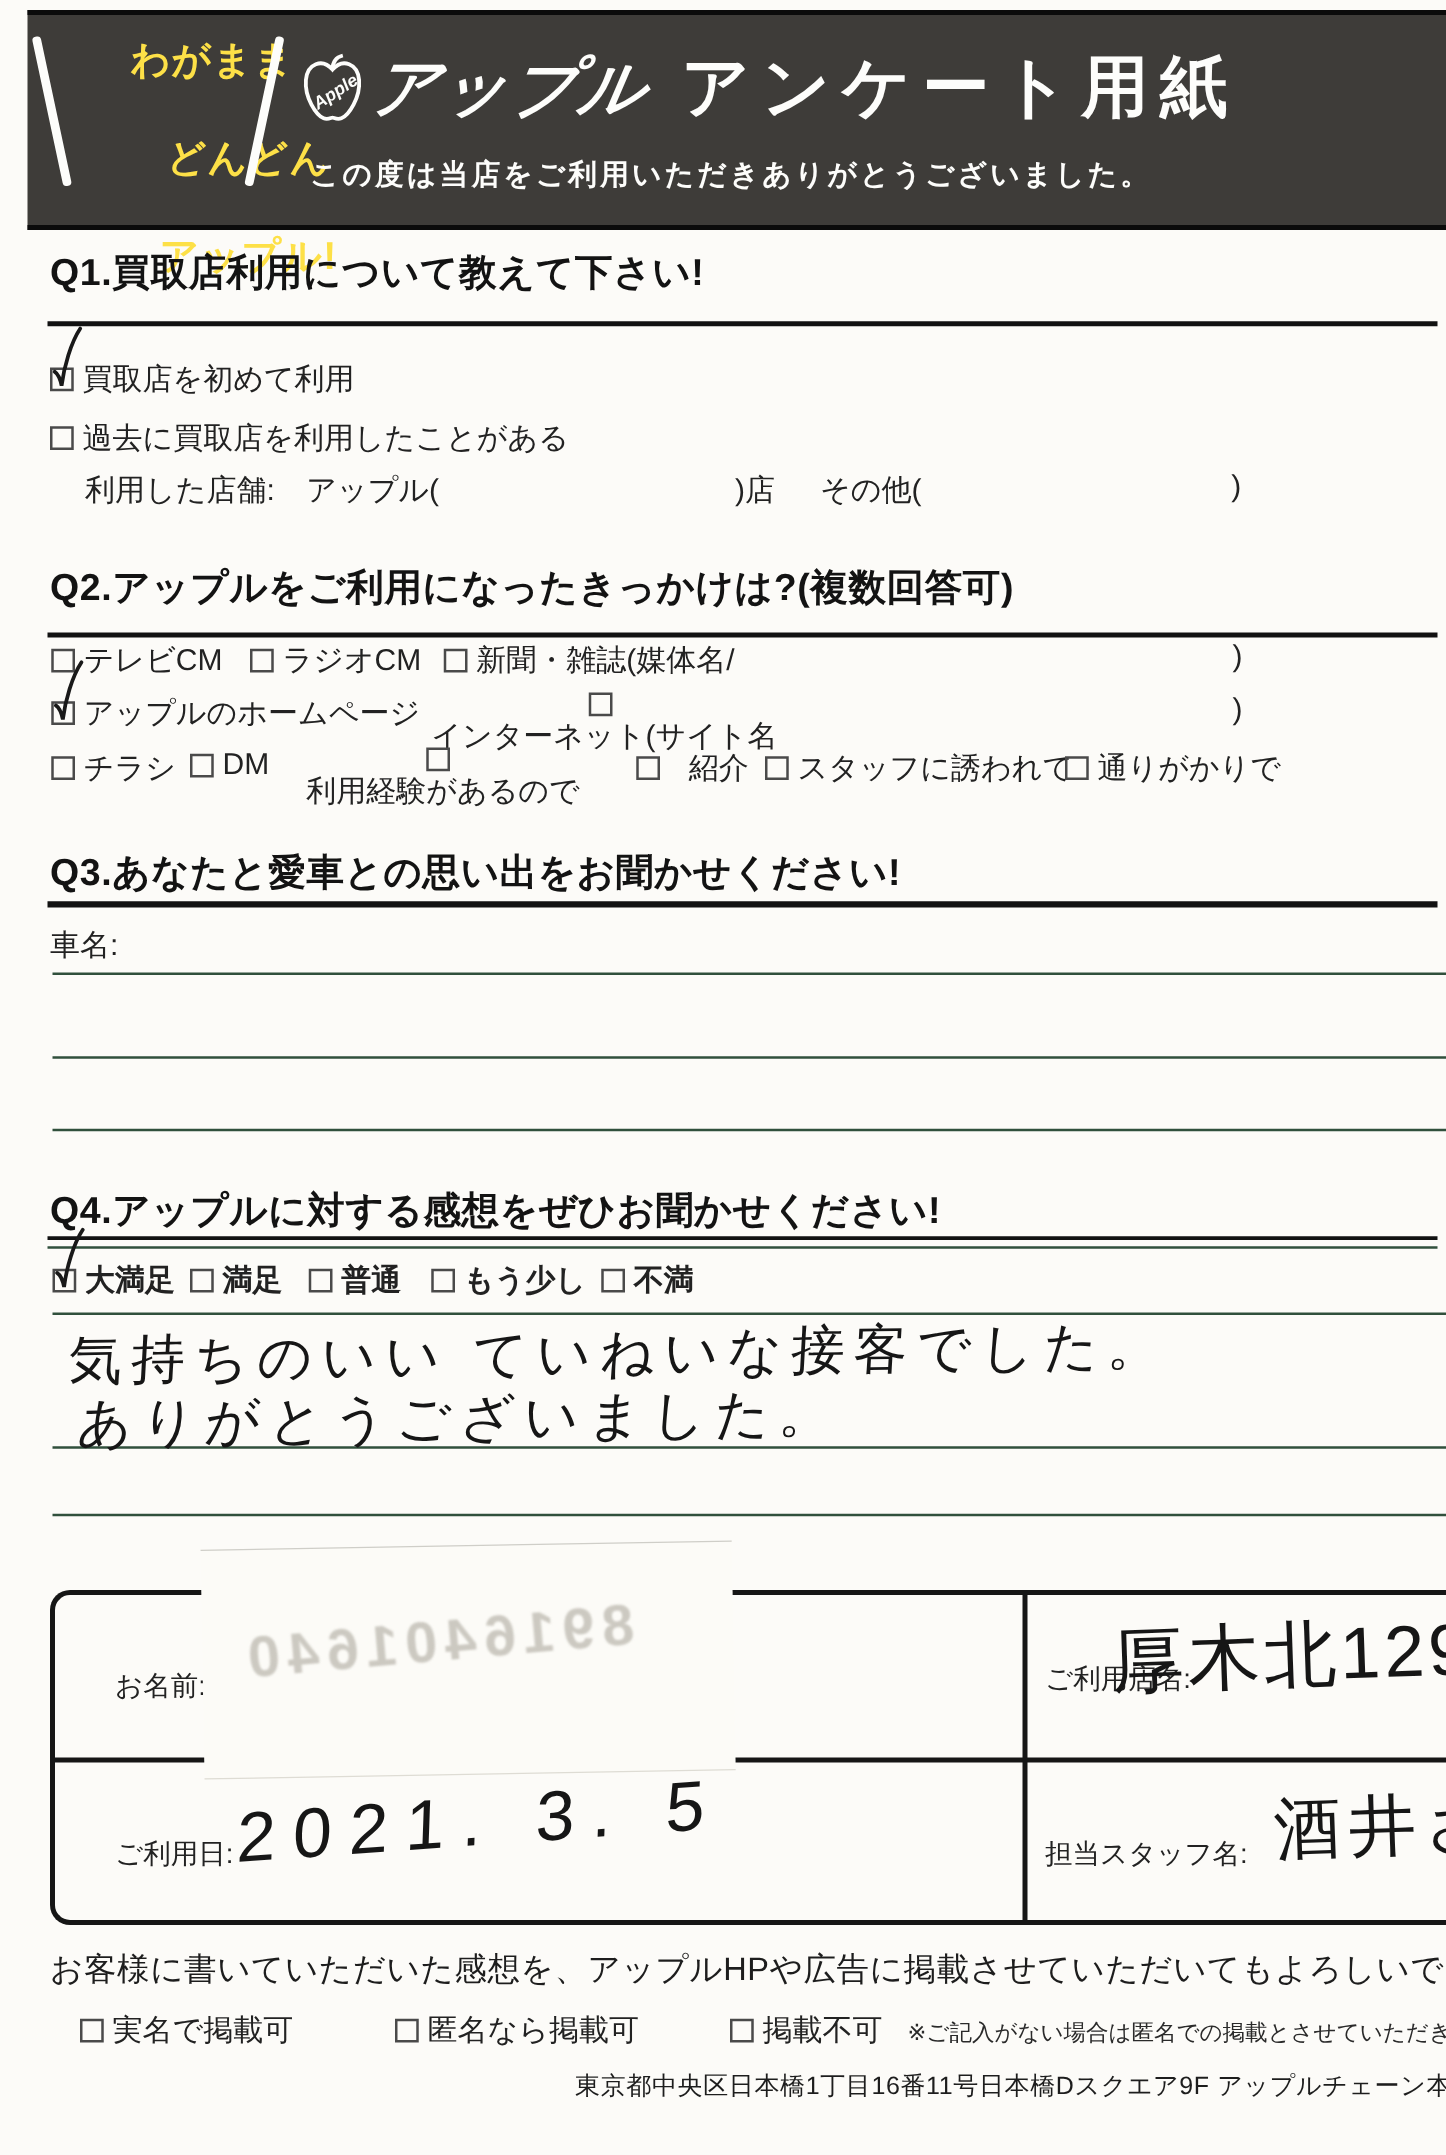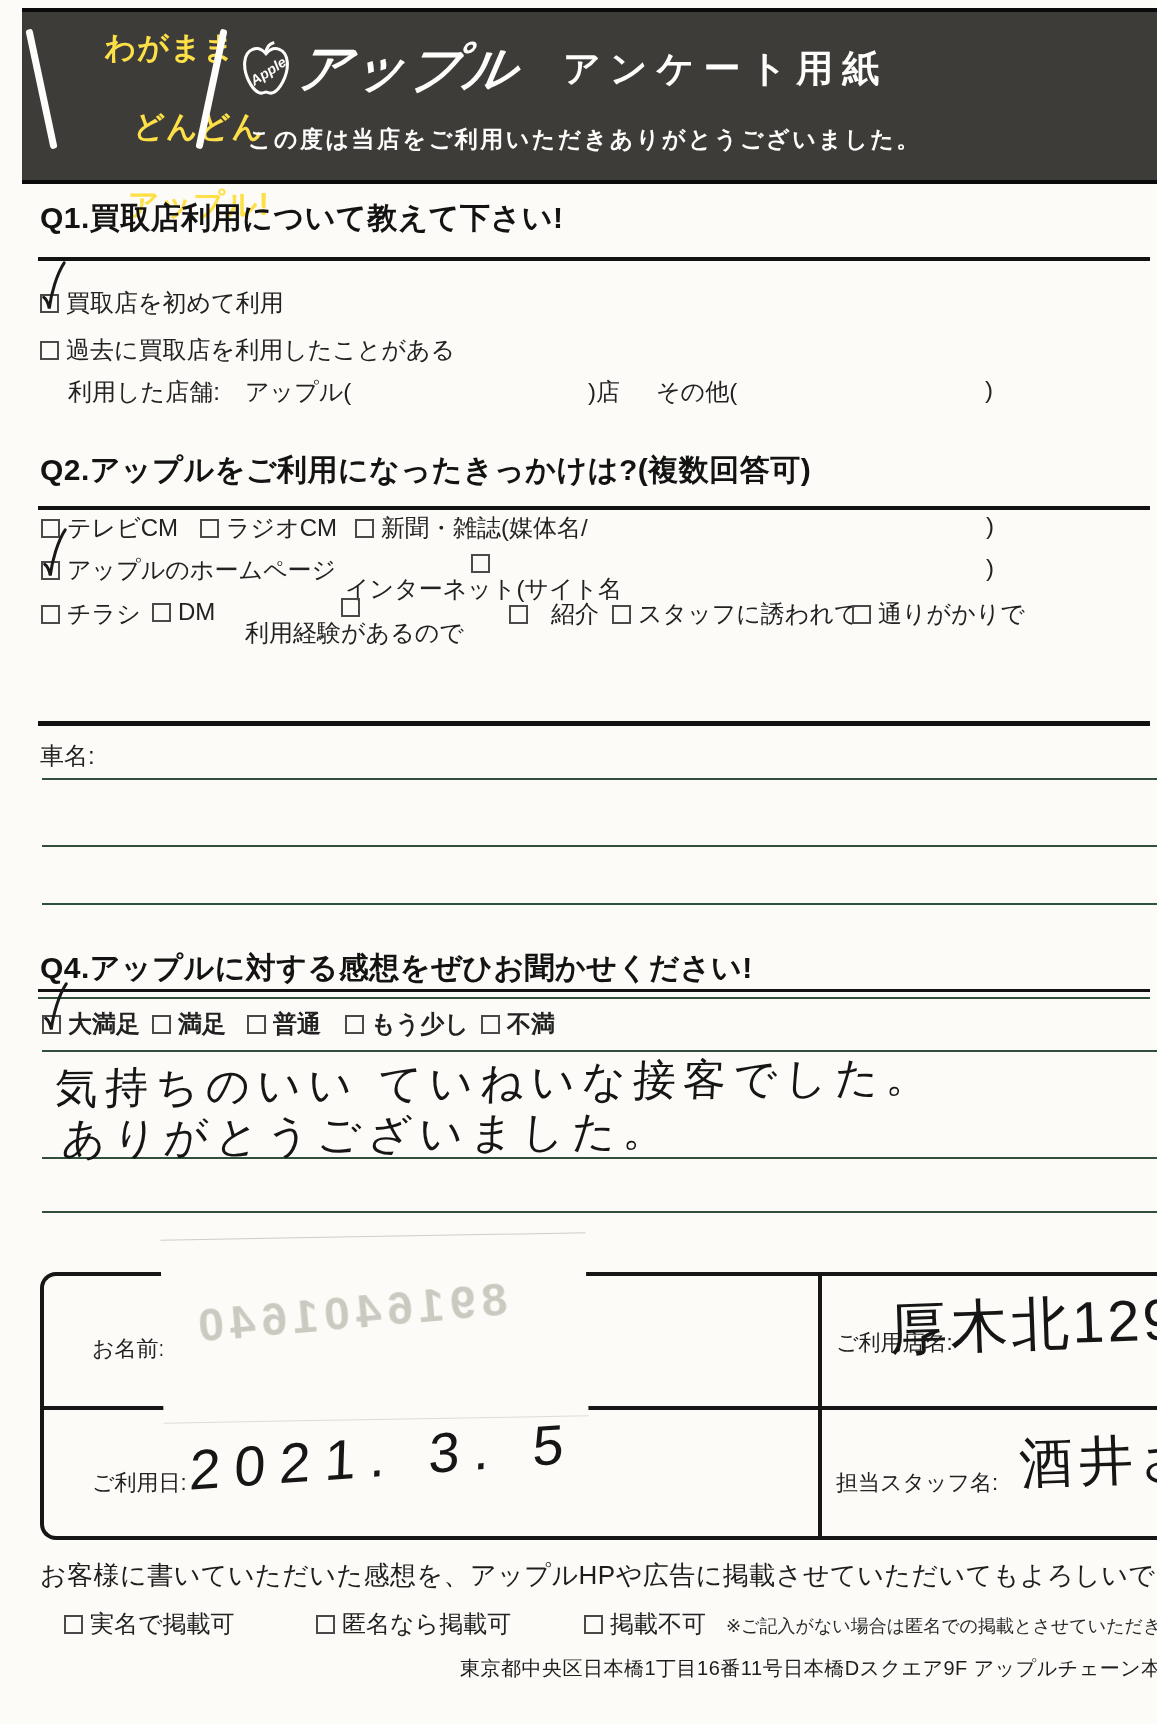--- a/index.html
+++ b/index.html
@@ -13,21 +13,21 @@
     position:absolute;left:22px;top:8px;width:1135px;height:176px;
     background:#3e3c39;border-top:4px solid #0b0b0b;border-bottom:4px solid #0b0b0b;
     box-sizing:border-box;
   }
   .slash{position:absolute;width:7px;height:122px;background:#fdfdfb;border-radius:3px;}
   .catchphrase{position:absolute;left:48px;top:16px;color:#fde047;font-weight:700;
     font-size:31px;line-height:1.27;letter-spacing:1px;white-space:pre;text-align:center;}
   .logo-row{position:absolute;left:218px;top:22px;display:flex;align-items:center;}
   .logo-script{color:#fdfdfb;font-size:52px;font-weight:700;font-style:italic;
     transform:skewX(-10deg);letter-spacing:2px;margin-left:6px;}
-  .banner-title{color:#fdfdfb;font-size:37px;font-weight:700;letter-spacing:9px;margin-left:44px;}
+  .banner-title{color:#fdfdfb;font-size:54px;font-weight:700;letter-spacing:9px;margin-left:26px;}
   .banner-sub{position:absolute;left:226px;top:112px;color:#fdfdfb;font-size:23px;
     font-weight:700;letter-spacing:2.5px;}
   
   .sec-title{font-size:30px;font-weight:700;color:#131313;letter-spacing:0.5px;white-space:nowrap;}
   .rule-black{position:absolute;background:#121212;}
   .rule-green{position:absolute;height:2px;background:#30503c;}
   .opt{font-size:24px;color:#222;white-space:nowrap;display:inline-flex;align-items:center;}
   .cb{display:inline-block;width:19px;height:19px;border:2px solid #4a4a4a;
     box-sizing:border-box;margin-right:7px;position:relative;flex:0 0 auto;background:transparent;}
   .handcheck{position:absolute;left:-3px;bottom:-5px;width:28px;height:56px;pointer-events:none;}
@@ -160,20 +160,21 @@
     <span class="abs opt" style="left:612px;">
       <span class="cb"></span>
       <span>スタッフに誘われて</span>
     </span>
     <span class="abs opt" style="left:852px;">
       <span class="cb"></span>
       <span>通りがかりで</span>
     </span>
   </div>
 
+  <div class="abs sec-title" style="left:40px;top:678px;">Q3.あなたと愛車との思い出をお聞かせください!</div>
   <div class="rule-black" style="left:38px;top:721px;width:1112px;height:5px;"></div>
   <div class="abs paren" style="left:40px;top:740px;">車名:</div>
   <div class="rule-green" style="left:42px;top:778px;width:1115px;"></div>
   <div class="rule-green" style="left:42px;top:845px;width:1115px;"></div>
   <div class="rule-green" style="left:42px;top:903px;width:1115px;"></div>
 
   <div class="abs sec-title" style="left:40px;top:948px;">Q4.アップルに対する感想をぜひお聞かせください!</div>
   <div class="rule-black" style="left:38px;top:989px;width:1112px;height:3px;"></div>
   <div class="rule-green" style="left:38px;top:997px;width:1112px;"></div>
 

